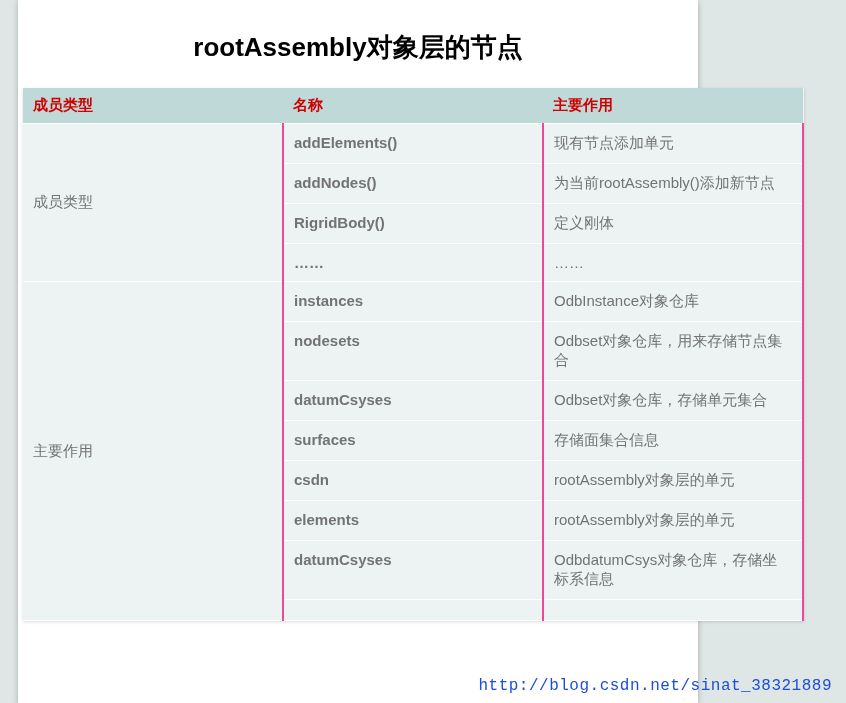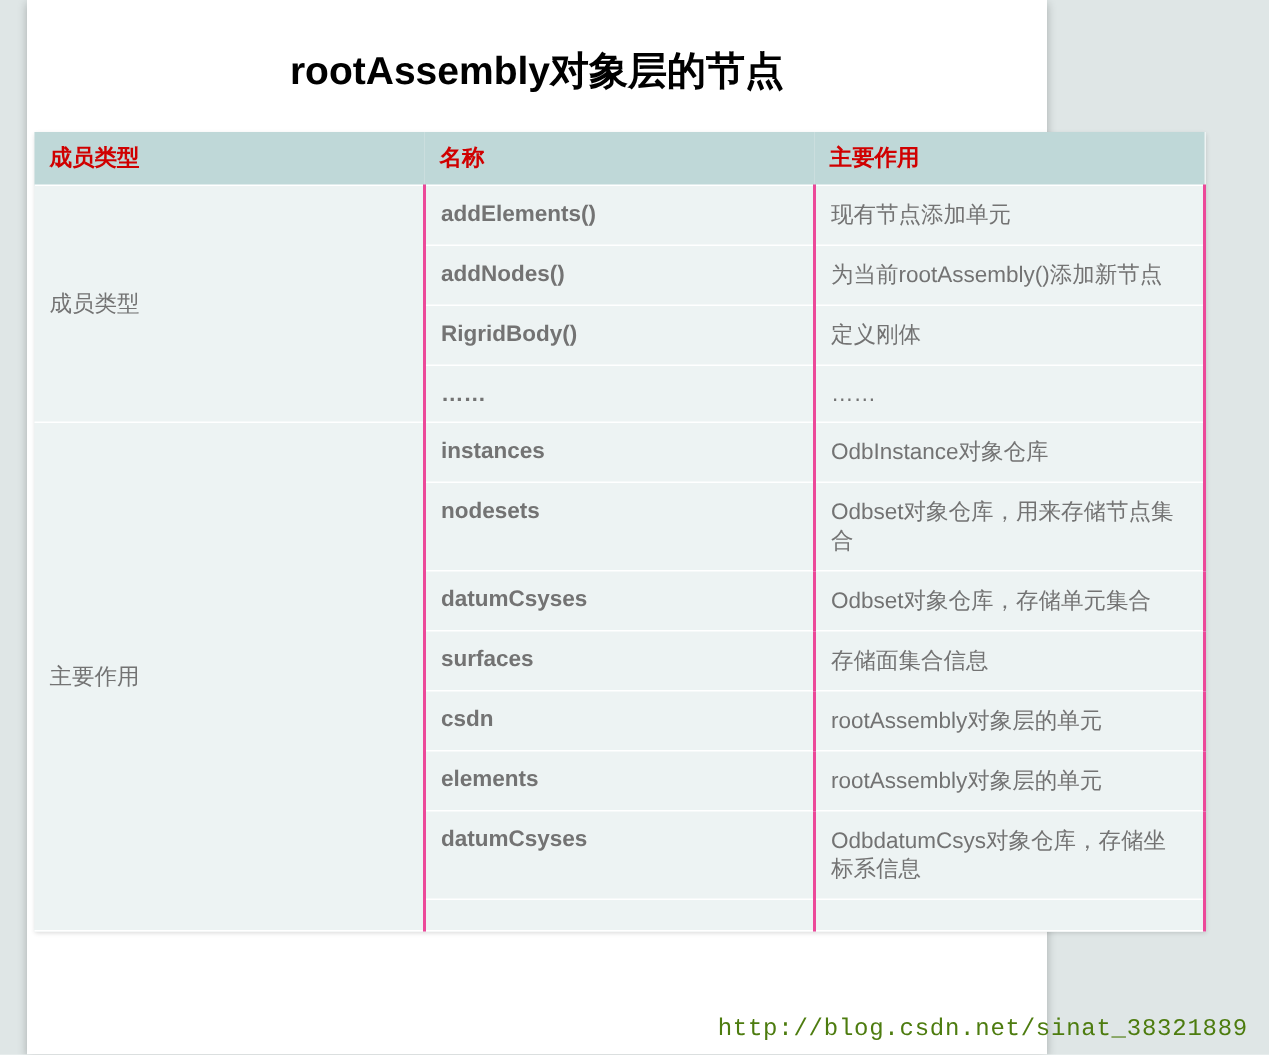--- a/index.html
+++ b/index.html
@@ -61,21 +61,21 @@
   }
   table.data td.col0 { vertical-align: middle; }
   table.data td.name { font-weight: bold; }
   col.c0 { width: 260px; }
   col.c1 { width: 260px; }
   col.c2 { width: 260px; }
   .watermark {
     position: absolute;
     right: 14px;
     bottom: 8px;
-    color: #4d7c0f;
+    color: #1d4ed8;
     font-family: "Courier New", monospace;
     font-size: 16px;
     letter-spacing: 0.5px;
     pointer-events: none;
   }
   .taller td { padding-bottom: 28px; }
 </style>
 </head>
 <body>
 

